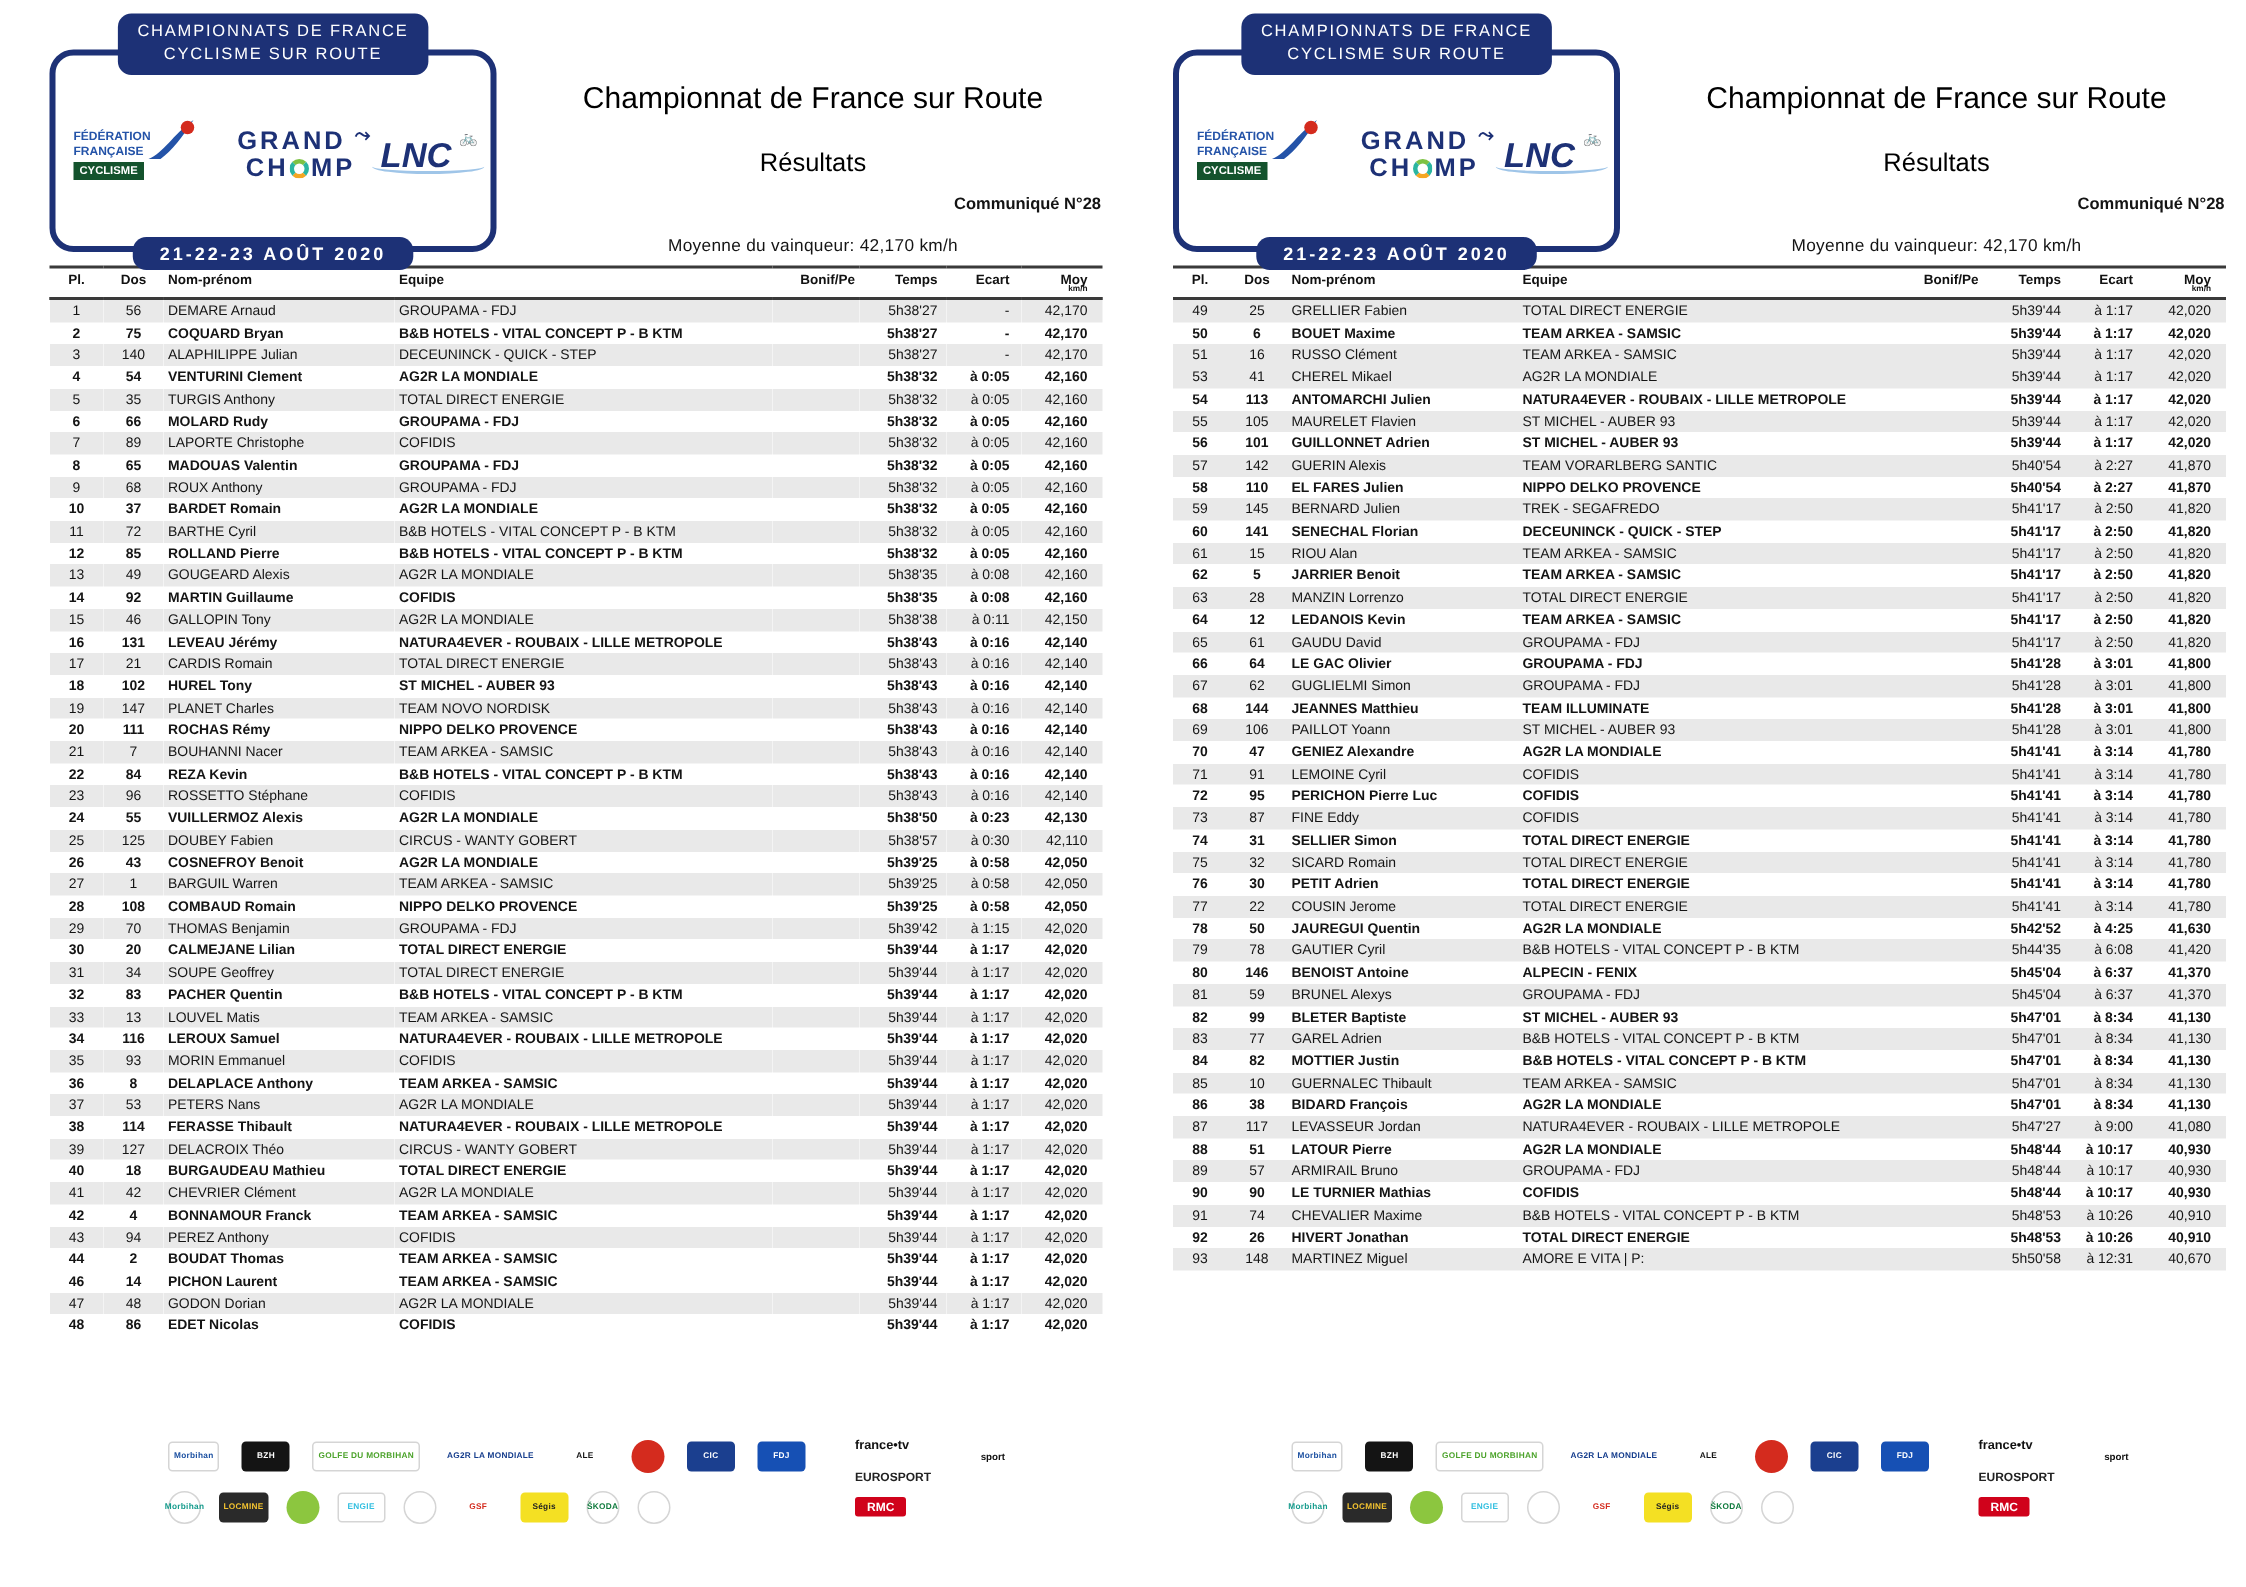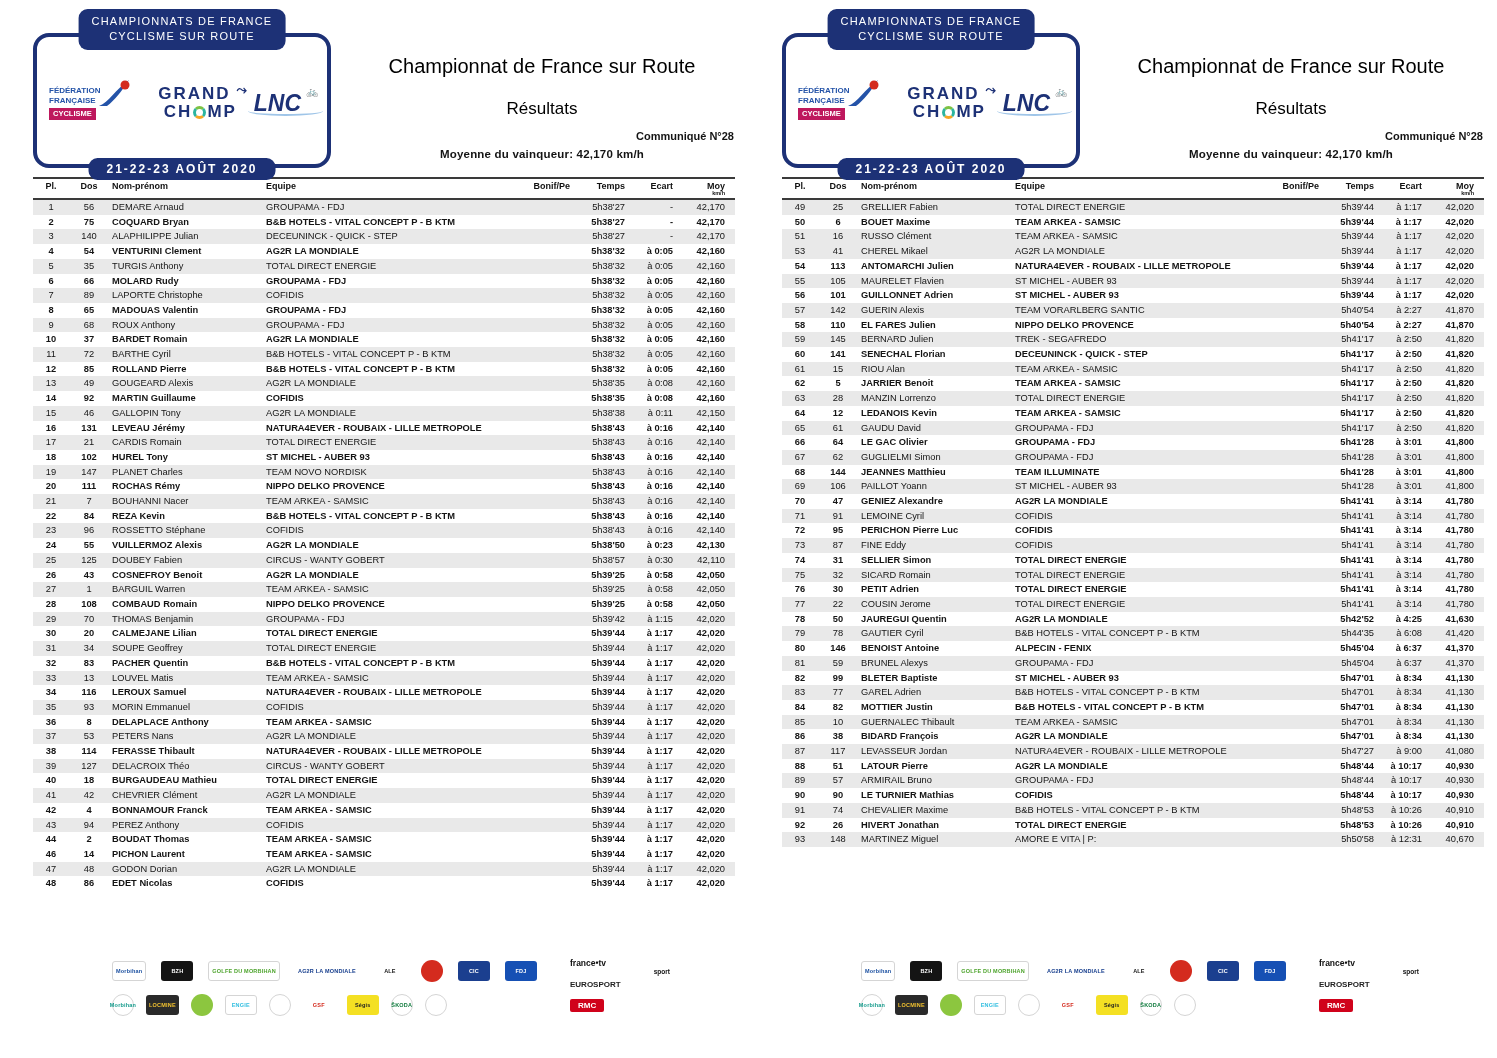--- a/index.html
+++ b/index.html
@@ -19,39 +19,39 @@
     font-weight:normal; font-size:11px; line-height:1.4; letter-spacing:1.2px; white-space:nowrap;
   }
   .banner-date {
     position:absolute; left:50%; transform:translateX(-50%); bottom:-12px; z-index:2;
     background:#1d3176; color:#fff; border-radius:9px; padding:4px 18px;
     font-weight:bold; font-size:12px; letter-spacing:2px; white-space:nowrap;
   }
   .banner-logos { position:absolute; left:12px; right:12px; top:30px; height:72px;
     display:flex; align-items:center; justify-content:space-between; }
   .ffc { width:86px; font-size:8px; font-weight:bold; color:#2453a8; line-height:1.25; position:relative; }
-  .ffc .cyc { background:#be185d; color:#fff; padding:1px 4px; display:inline-block; margin-top:2px; font-size:7.5px; }
+  .ffc .cyc { background:#14532d; color:#fff; padding:1px 4px; display:inline-block; margin-top:2px; font-size:7.5px; }
   .ffc svg { position:absolute; left:46px; top:-10px; }
   .gc { text-align:center; color:#1d3176; font-weight:bold; line-height:1.05; }
   .gc .l1 { font-size:17px; letter-spacing:2px; position:relative; }
   .gc .l1 .swoosh { position:absolute; right:-12px; top:-2px; font-size:13px; color:#1d3176; }
   .gc .l2 { font-size:17px; letter-spacing:2px; padding-left:12px; }
   .gc .ring { display:inline-block; width:13px; height:13px; border-radius:50%; vertical-align:-2px; margin:0 1px;
     border:3px solid #2bb5a0; border-top-color:#7dc243; border-bottom-color:#f5a623; }
   .lnc { font-style:italic; font-weight:bold; font-size:23px; color:#1d3176; position:relative; padding-right:14px; }
   .lnc .bike { position:absolute; right:-4px; top:-4px; font-size:10px; color:#7fb2dd; font-style:normal; }
   .lnc::after { content:""; position:absolute; left:-6px; right:-8px; bottom:1px; height:8px;
     border-bottom:2px solid #9fc5e8; border-radius:50%; }
 
   
   .titleblock { position:absolute; left:348px; top:55px; width:388px; text-align:center; }
   .t1 { font-size:20px; color:#000; }
   .t2 { font-size:17px; margin-top:21px; color:#000; }
   .communique { text-align:right; font-weight:bold; font-size:11px; margin-top:11px; padding-right:2px; }
-  .average { font-weight:bold; font-size:11.5px; margin-top:6px; letter-spacing:0.2px; }
+  .average { font-weight:normal; font-size:11.5px; margin-top:16px; letter-spacing:0.2px; }
 
   
   .results { position:absolute; left:33px; top:177px; width:702px; border-collapse:collapse; table-layout:fixed; }
   .results thead th {
     font-size:9px; font-weight:bold; padding:2px 3px; color:#111;
     border-top:2px solid #3a3a3a; border-bottom:2px solid #3a3a3a; vertical-align:top;
   }
   .results thead th .sub { font-size:5.5px; font-weight:bold; margin-top:-1px; }
   .results td { font-size:9.3px; line-height:12.7px; padding:1px 3px; white-space:nowrap; overflow:hidden; }
   .c-pl   { text-align:center; }

